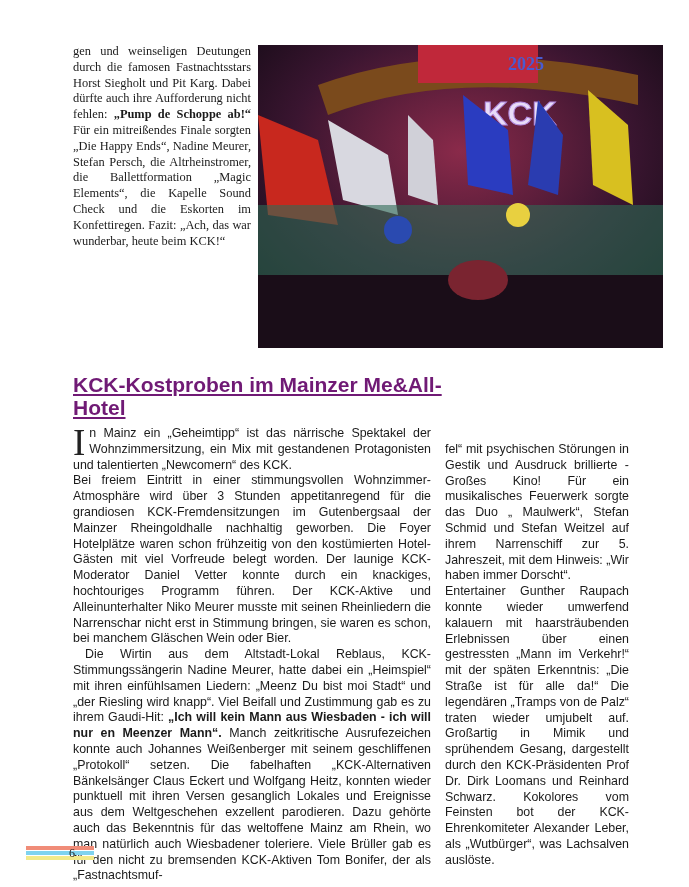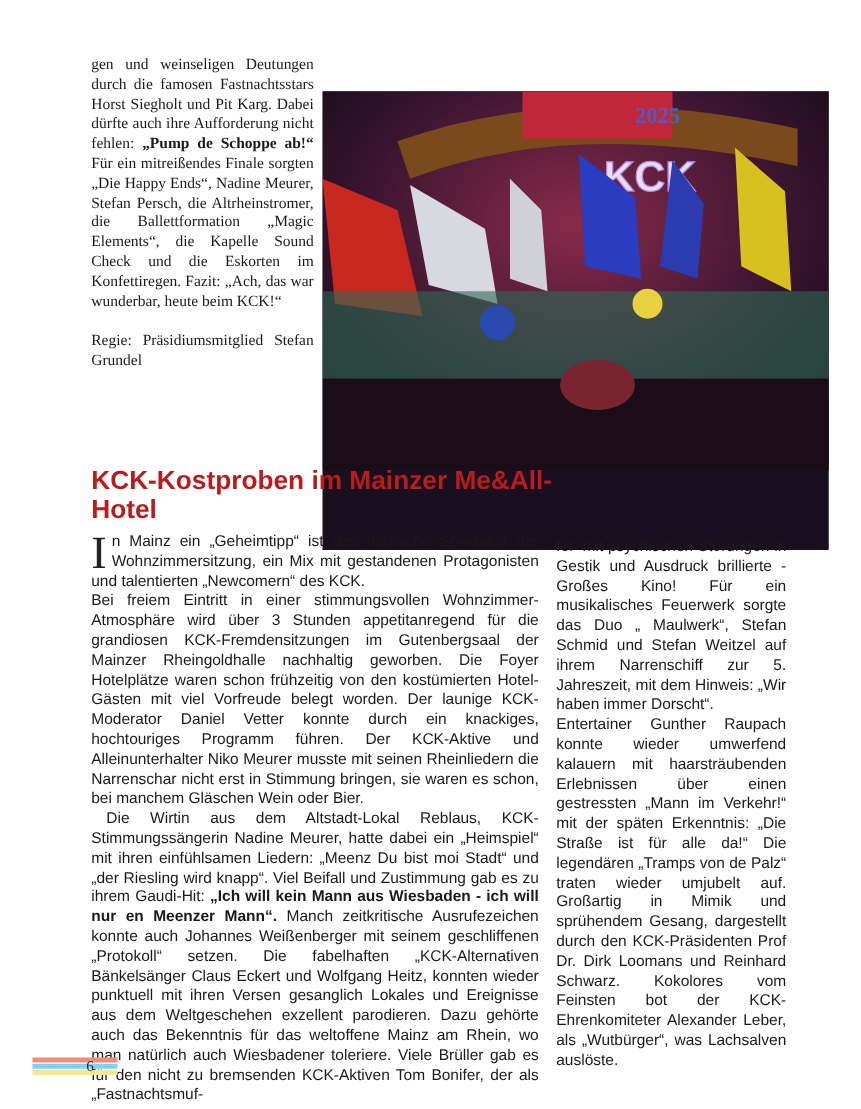--- a/index.html
+++ b/index.html
@@ -1,38 +1,37 @@
 <!DOCTYPE html>
 <html><head>
 <meta charset="utf-8">
 <style>
   html,body{margin:0;padding:0;background:#fff;}
   body{width:689px;height:887px;position:relative;overflow:hidden;font-family:"Liberation Sans",sans-serif;color:#1a1a1a;}
   .col{position:absolute;font-size:12.4px;line-height:15.8px;text-align:justify;hyphens:manual;}
   .col p{margin:0;}
   #top-left{left:73px;top:44px;width:178px;font-family:Liberation Serif, serif;}
   #top-left .gap{height:15.8px;}
-  #photo{position:absolute;left:258px;top:45px;width:405px;height:367px;overflow:hidden;background:#1a0f1e;margin-top:28px;}
-  #title{position:absolute;left:73px;top:373px;width:380px;margin:0;font-size:21px;line-height:23px;font-weight:bold;color:#b91c1c;}
+  #photo{position:absolute;left:258px;top:45px;width:405px;height:303px;overflow:hidden;background:#1a0f1e;}
+  #title{position:absolute;left:73px;top:373px;width:380px;margin:0;font-size:21px;line-height:23px;font-weight:bold;color:#701a75;text-decoration:underline;}
   #main-left{left:73px;top:426px;width:358px;}
-  #main-right{left:445px;top:430px;width:184px;}
+  #main-right{left:445px;top:442px;width:184px;}
   .dropcap{float:left;font-family:"Liberation Serif",serif;font-size:37px;line-height:29px;margin:2px 4px 0 0;color:#222;}
   .indent{text-indent:12px;}
   b{font-weight:bold;}
   #footer-stripes{position:absolute;left:26px;top:846px;width:68px;}
   .stripe{height:4px;margin-bottom:1px;}
   #page-number{position:absolute;left:69px;top:846px;font-family:"Liberation Serif",serif;font-size:12px;color:#222;}
 </style>
 </head>
 <body>
 
 <div class="col" id="top-left">
   <p><span>gen und weinseligen Deutungen durch die famosen Fastnachtsstars Horst Siegholt und Pit Karg. Dabei dürfte auch ihre Aufforderung nicht fehlen:</span> <b>„Pump de Schoppe ab!“</b><span> Für ein mitreißendes Finale sorgten „Die Happy Ends“, Nadine Meurer, Stefan Persch, die Altrheinstromer, die Ballettformation „Magic Elements“, die Kapelle Sound Check und die Eskorten im Konfettiregen. Fazit: „Ach, das war wunderbar, heute beim KCK!“</span></p>
   <div class="gap"></div>
-  <p>Regie: Präsidiumsmitglied Stefan Grundel</p>
 </div>
 
 <div id="photo">
   <svg width="405" height="303" viewBox="0 0 405 303">
     <defs>
       <radialGradient id="glow" cx="50%" cy="35%" r="70%">
         <stop offset="0" stop-color="#8a2a4a"></stop>
         <stop offset="0.6" stop-color="#3a1530"></stop>
         <stop offset="1" stop-color="#120a14"></stop>
       </radialGradient>

